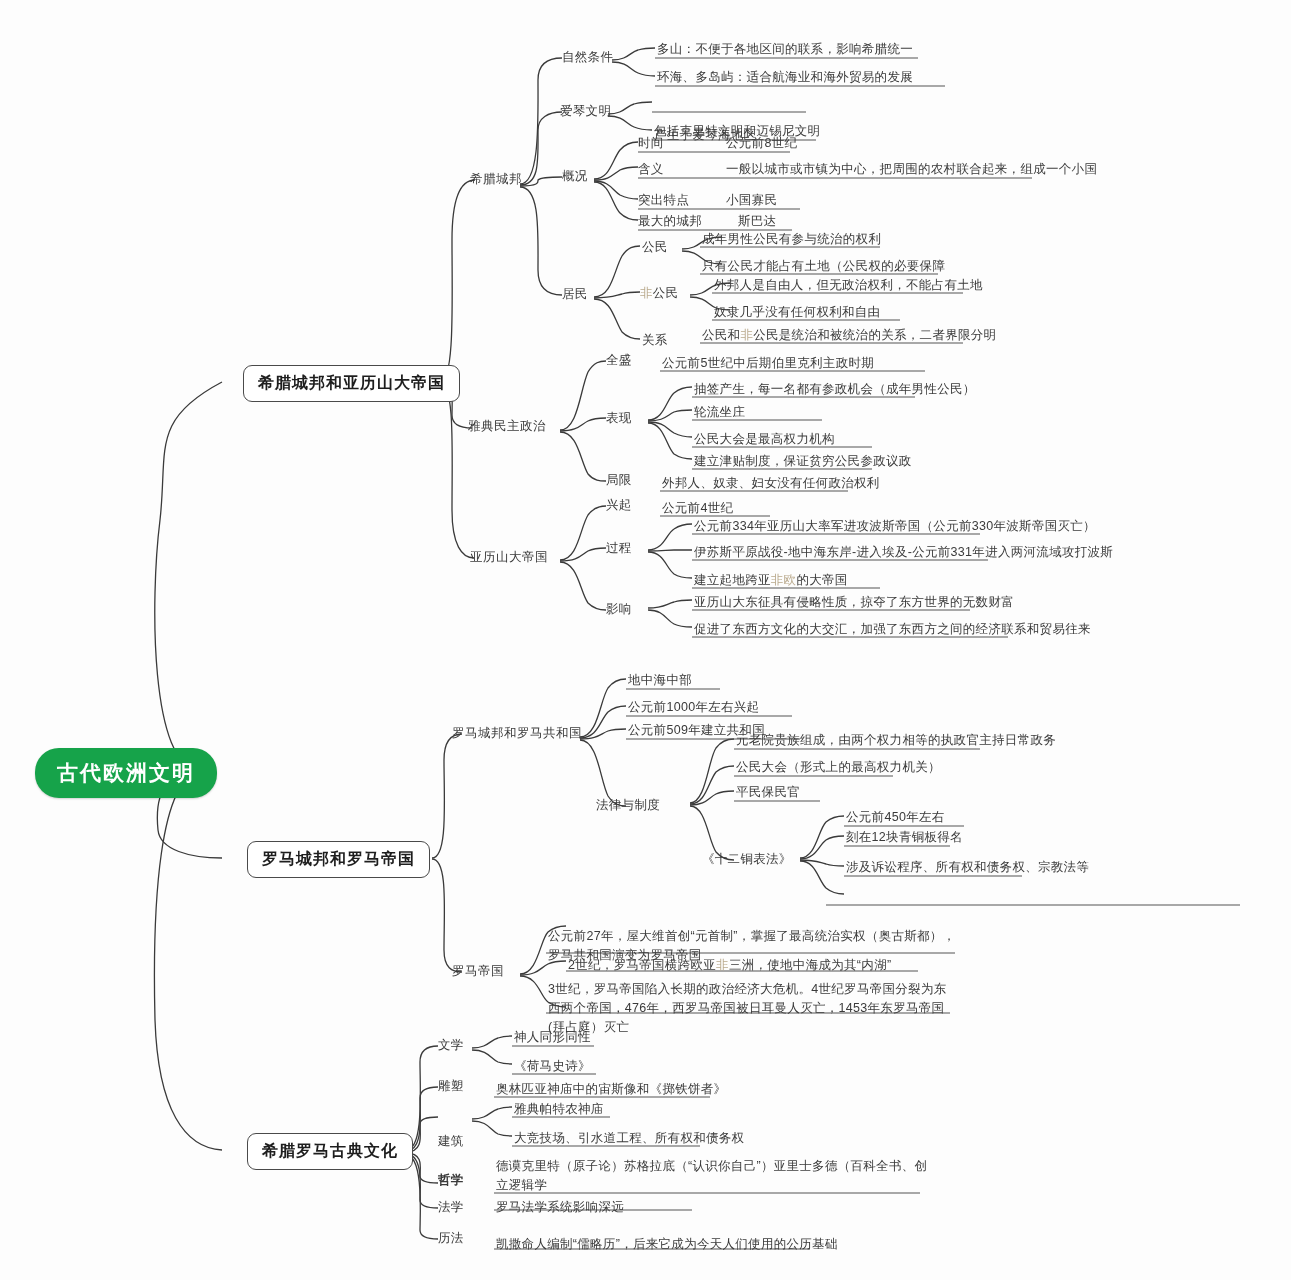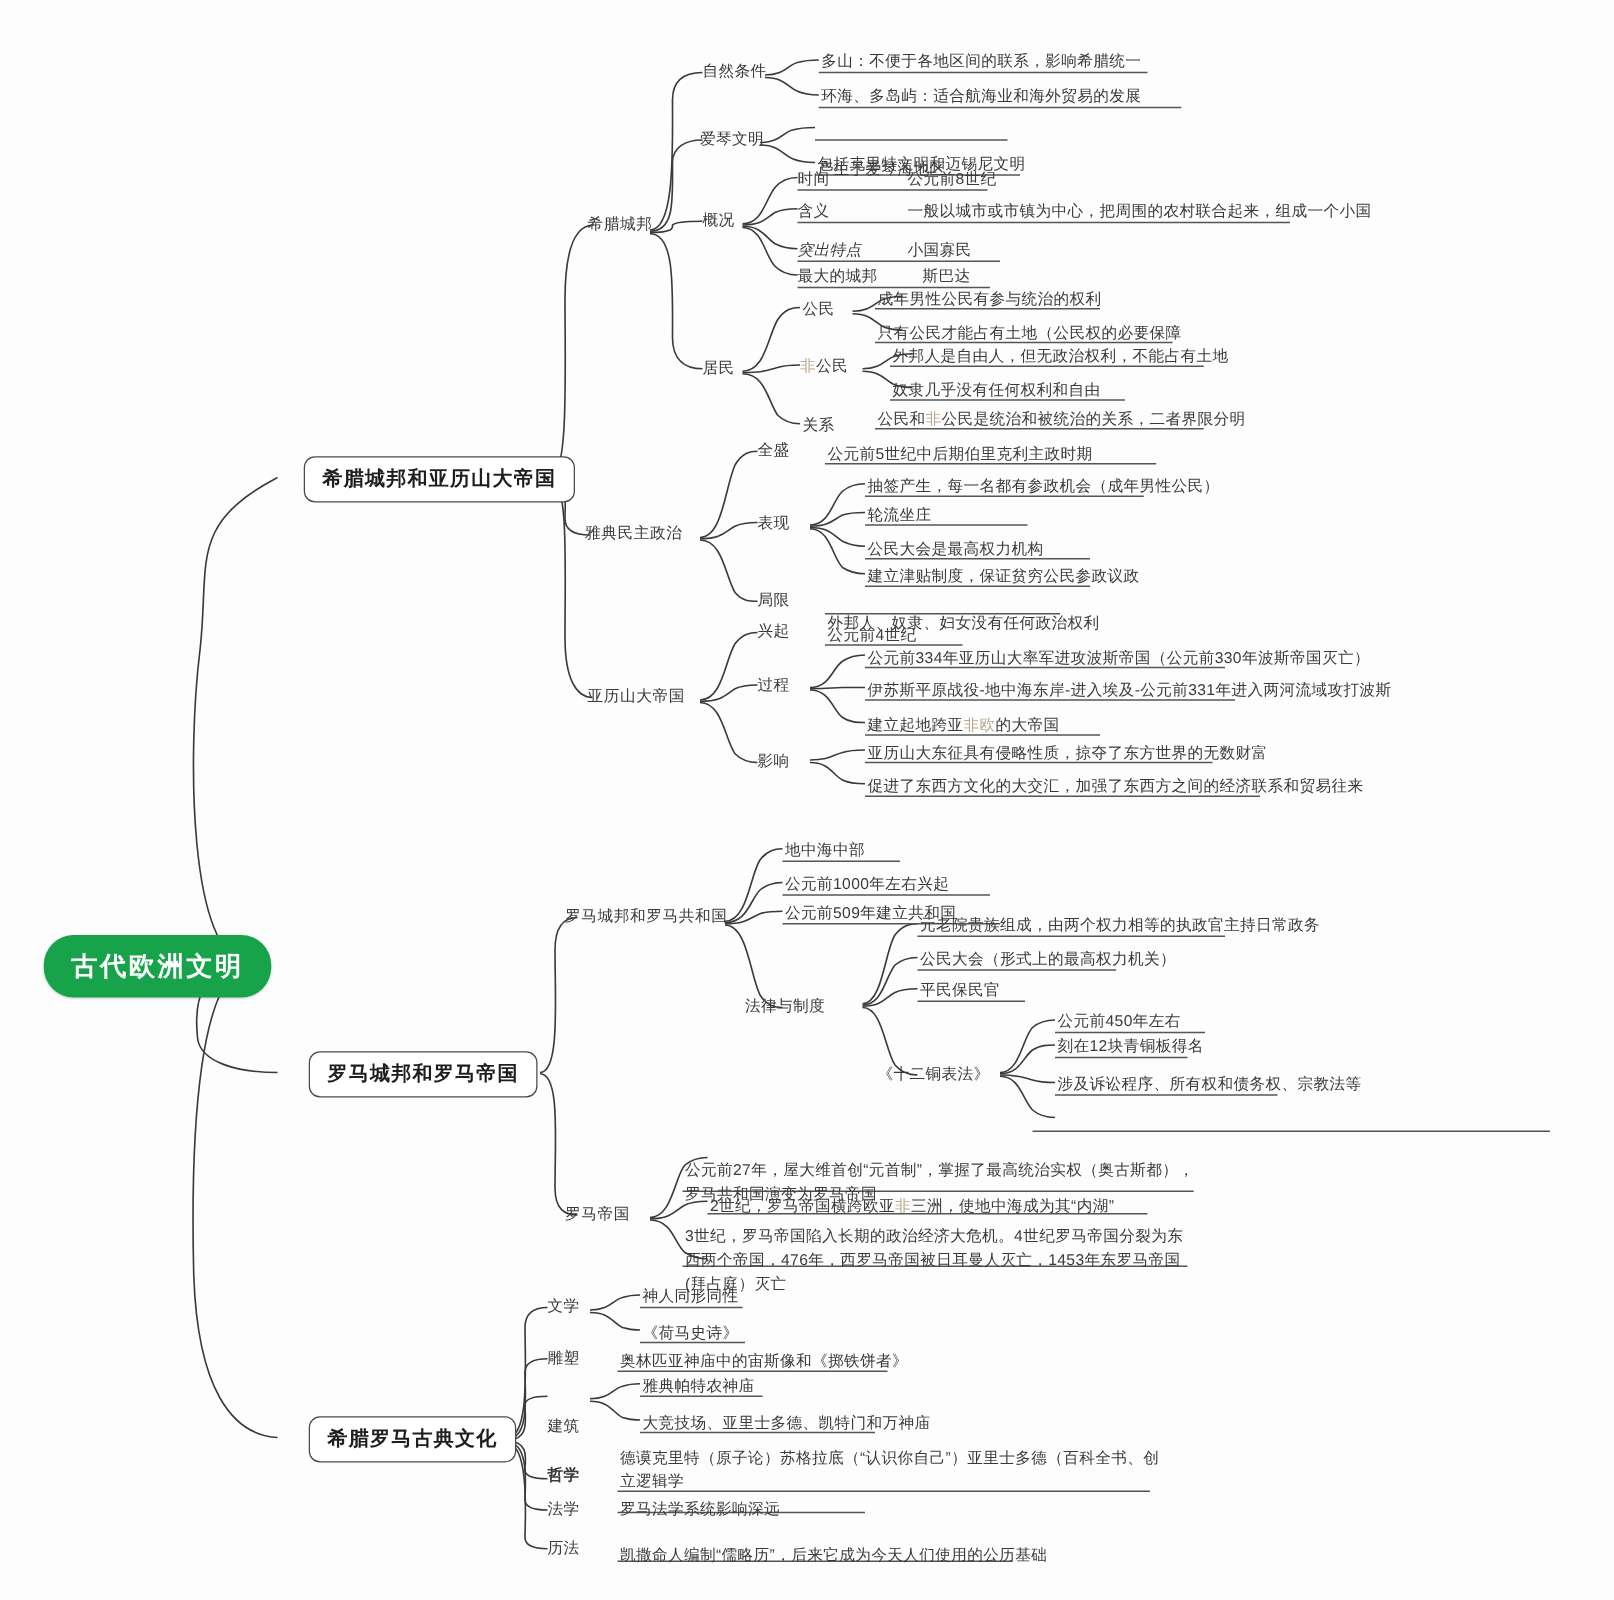--- a/index.html
+++ b/index.html
@@ -237,21 +237,21 @@
 
   <div class="node lvl4 leaf" style="left:654px;top:95px;margin-top:32px;">产生于爱琴海地区</div>
   <div class="node lvl4 leaf" style="left:654px;top:123px;">包括克里特文明和迈锡尼文明</div>
 
   <div class="node lvl3" style="left:638px;top:135px;">时间</div>
   <div class="node lvl4 leaf" style="left:726px;top:135px;">公元前8世纪</div>
 
   <div class="node lvl3" style="left:638px;top:161px;">含义</div>
   <div class="node lvl4 leaf" style="left:726px;top:161px;">一般以城市或市镇为中心，把周围的农村联合起来，组成一个小国</div>
 
-  <div class="node lvl3" style="left:638px;top:192px;font-style:italic;">突出特点</div>
+  <div class="node lvl3" style="left:638px;top:192px;">突出特点</div>
   <div class="node lvl4 leaf" style="left:726px;top:192px;">小国寡民</div>
 
   <div class="node lvl3" style="left:638px;top:213px;">最大的城邦</div>
   <div class="node lvl4 leaf" style="left:738px;top:213px;">斯巴达</div>
 
   <div class="node lvl3" style="left:642px;top:239px;">公民</div>
   <div class="node lvl4 leaf" style="left:702px;top:231px;">成年男性公民有参与统治的权利</div>
   <div class="node lvl4 leaf" style="left:702px;top:258px;">只有公民才能占有土地（公民权的必要保障</div>
 
   <div class="node lvl3" style="left:640px;top:285px;"><span class="dim">非</span>公民</div>
@@ -264,21 +264,21 @@
   <div class="node lvl3" style="left:606px;top:352px;">全盛</div>
   <div class="node lvl4 leaf" style="left:662px;top:355px;">公元前5世纪中后期伯里克利主政时期</div>
 
   <div class="node lvl3" style="left:606px;top:410px;">表现</div>
   <div class="node lvl4 leaf" style="left:694px;top:381px;">抽签产生，每一名都有参政机会（成年男性公民）</div>
   <div class="node lvl4 leaf" style="left:694px;top:404px;">轮流坐庄</div>
   <div class="node lvl4 leaf" style="left:694px;top:431px;">公民大会是最高权力机构</div>
   <div class="node lvl4 leaf" style="left:694px;top:453px;">建立津贴制度，保证贫穷公民参政议政</div>
 
   <div class="node lvl3" style="left:606px;top:472px;">局限</div>
-  <div class="node lvl4 leaf" style="left:662px;top:490px;">外邦人、奴隶、妇女没有任何政治权利</div>
+  <div class="node lvl4 leaf" style="left:662px;top:475px;">外邦人、奴隶、妇女没有任何政治权利</div>
 
   <div class="node lvl3" style="left:606px;top:497px;">兴起</div>
   <div class="node lvl4 leaf" style="left:662px;top:500px;">公元前4世纪</div>
 
   <div class="node lvl3" style="left:606px;top:540px;">过程</div>
   <div class="node lvl4 leaf" style="left:694px;top:518px;">公元前334年亚历山大率军进攻波斯帝国（公元前330年波斯帝国灭亡）</div>
   <div class="node lvl4 leaf" style="left:694px;top:544px;">伊苏斯平原战役-地中海东岸-进入埃及-公元前331年进入两河流域攻打波斯</div>
   <div class="node lvl4 leaf" style="left:694px;top:572px;">建立起地跨亚<span class="dim">非欧</span>的大帝国</div>
 
   <div class="node lvl3" style="left:606px;top:601px;">影响</div>
@@ -308,21 +308,21 @@
 
   <div class="node lvl3" style="left:438px;top:1037px;">文学</div>
   <div class="node lvl4 leaf" style="left:514px;top:1029px;">神人同形同性</div>
   <div class="node lvl4 leaf" style="left:514px;top:1058px;">《荷马史诗》</div>
 
   <div class="node lvl3" style="left:438px;top:1078px;">雕塑</div>
   <div class="node lvl4 leaf" style="left:496px;top:1081px;">奥林匹亚神庙中的宙斯像和《掷铁饼者》</div>
 
   <div class="node lvl3" style="left:438px;top:1133px;">建筑</div>
   <div class="node lvl4 leaf" style="left:514px;top:1101px;">雅典帕特农神庙</div>
-  <div class="node lvl4 leaf" style="left:514px;top:1130px;">大竞技场、亚里士多德、凯特门和万神庙</div>
+  <div class="node lvl4 leaf" style="left:514px;top:1130px;">大竞技场、引水道工程、所有权和债务权</div>
 
   <div class="node lvl3" style="left:438px;top:1172px;font-weight:bold;">哲学</div>
   <div class="node lvl4 leaf wrap" style="left:496px;top:1157px;width:432px;">德谟克里特（原子论）苏格拉底（“认识你自己”）亚里士多德（百科全书、创立逻辑学</div>
 
   <div class="node lvl3" style="left:438px;top:1199px;">法学</div>
   <div class="node lvl4 leaf" style="left:496px;top:1199px;">罗马法学系统影响深远</div>
 
   <div class="node lvl3" style="left:438px;top:1230px;">历法</div>
   <div class="node lvl4 leaf" style="left:496px;top:1236px;">凯撒命人编制“儒略历”，后来它成为今天人们使用的公历基础</div>
 

